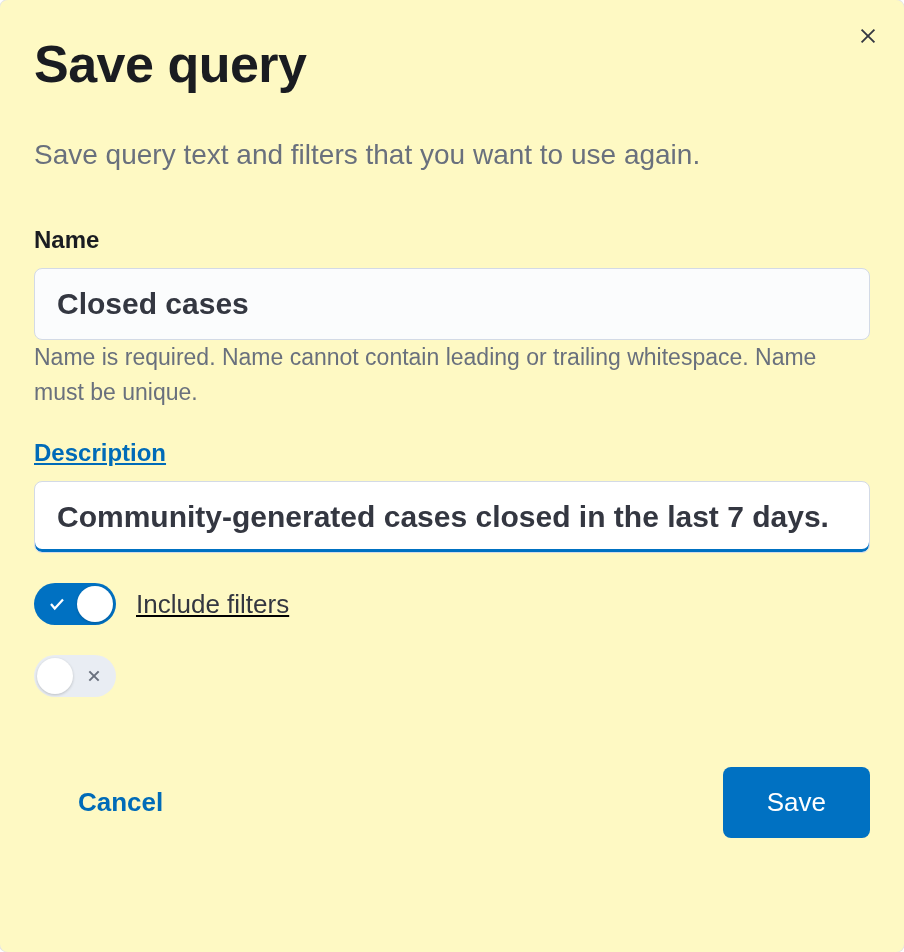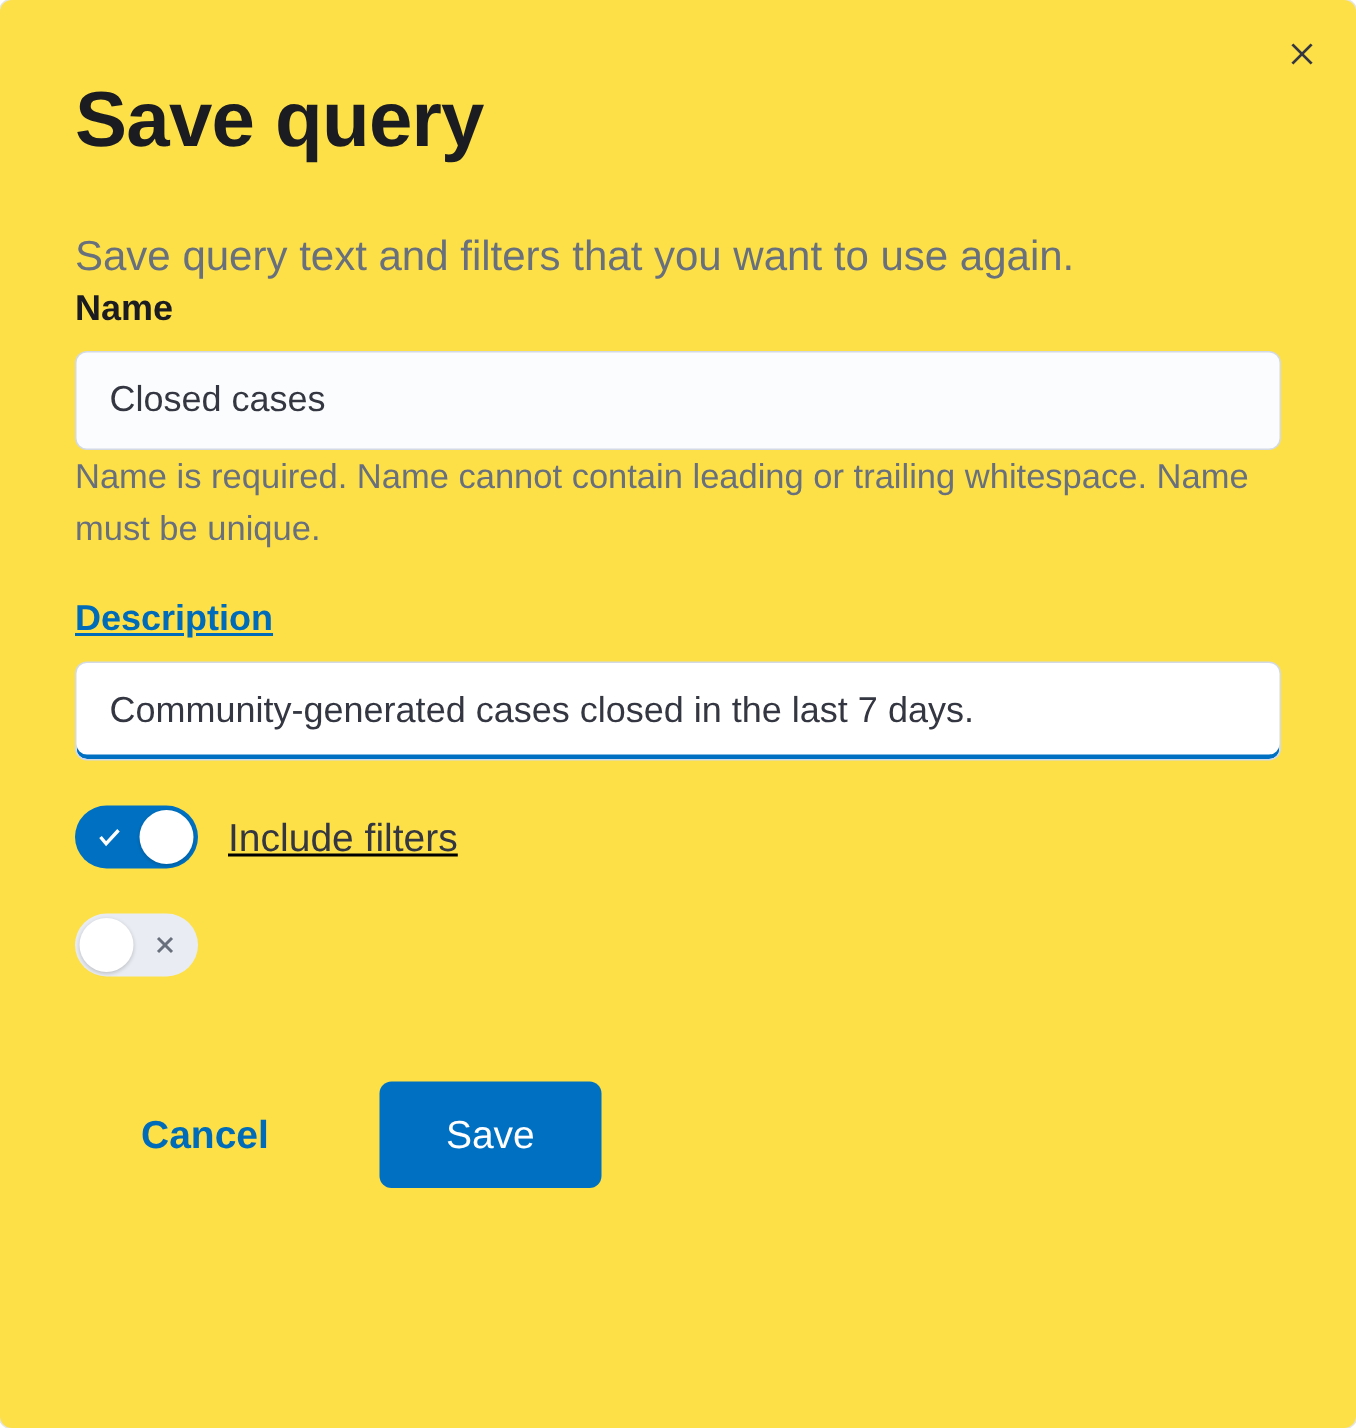--- a/index.html
+++ b/index.html
@@ -15,23 +15,23 @@
       height: 952px;
       position: relative;
     }
     
     .modal {
       position: absolute;
       top: 0;
       left: 0;
       right: 0;
       bottom: 0;
-      background: #fde047;
+      background: #fef9c3;
       border-radius: 8px;
-      padding: 50px;
+      padding: 34px;
       box-shadow: 0 0 0 1px rgba(0,0,0,0.1);
     }
     
     .close-btn {
       position: absolute;
       top: 20px;
       right: 20px;
       width: 32px;
       height: 32px;
       display: flex;
@@ -53,20 +53,21 @@
       font-weight: 700;
       color: #1a1c21;
       margin-bottom: 40px;
       letter-spacing: -0.5px;
     }
     
     .subtitle {
       font-size: 28px;
       color: #69707d;
       line-height: 1.5;
+      margin-bottom: 50px;
     }
     
     .form-group {
       margin-bottom: 30px;
     }
     
     .label {
       display: block;
       font-size: 24px;
       font-weight: 600;
@@ -75,26 +76,27 @@
     }
     
     .label.focused {
       color: #006bb8;
       text-decoration: underline;
     }
     
     .input {
       width: 100%;
       padding: 18px 22px;
-      font-size: 24px;
+      font-size: 30px;
       border: 1px solid #d3dae6;
       border-radius: 8px;
       background: #fbfcfd;
       color: #343741;
       font-family: inherit;
+      font-weight: bold;
     }
     
     .input.focused {
       background: #fff;
       border-color: #d3dae6;
       box-shadow: inset 0 -3px 0 0 #0071c2;
     }
     
     .help-text {
       font-size: 23px;
@@ -164,21 +166,21 @@
       color: #69707d;
     }
     
     .toggle-label {
       font-size: 26px;
       color: #343741;
     }
     
     .button-row {
       display: flex;
-      justify-content: flex-start;
+      justify-content: space-between;
       gap: 30px;
       margin-top: 70px;
     }
     
     .btn {
       padding: 20px 44px;
       font-size: 26px;
       font-weight: 500;
       border-radius: 8px;
       cursor: pointer;

